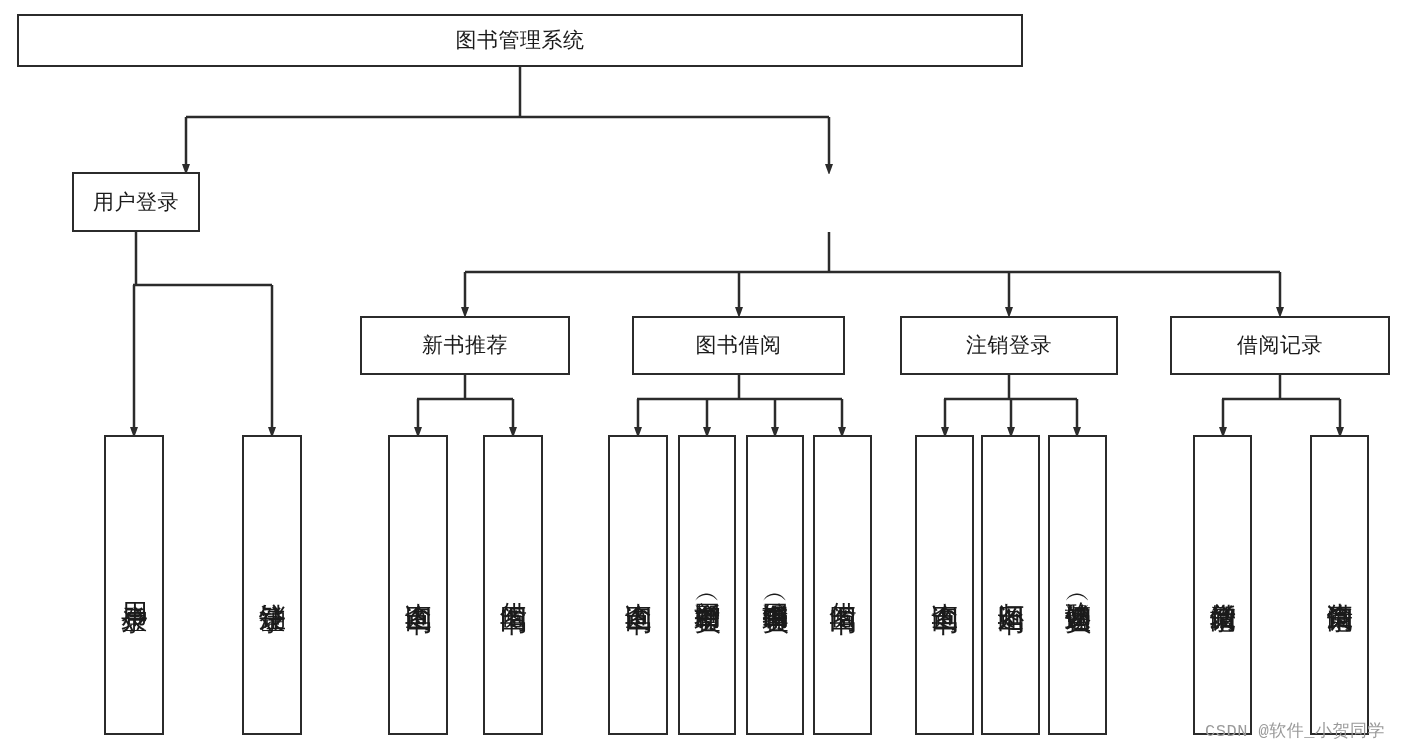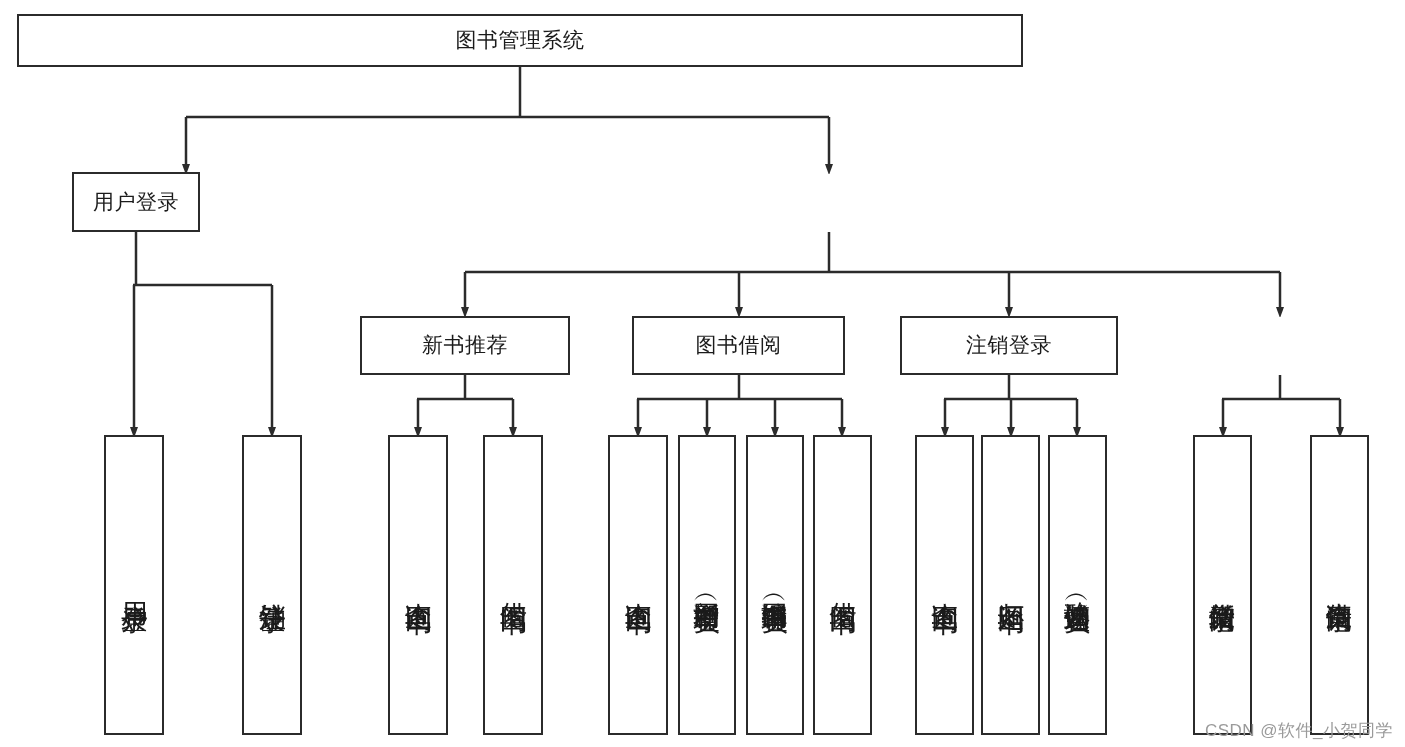--- a/index.html
+++ b/index.html
@@ -28,20 +28,21 @@
   }
   .node {
     position: absolute;
     box-sizing: border-box;
     background: #ffffff;
     border: 2px solid #2b2b2b;
     display: flex;
     align-items: center;
     justify-content: center;
     color: #1b1b1b;
+    font-family: Liberation Serif, serif;
   }
   .node .label {
     display: block;
     text-align: center;
     line-height: 1.18;
     letter-spacing: 0.5px;
   }
   .node.horiz .label {
     writing-mode: horizontal-tb;
     font-size: 21px;
@@ -58,26 +59,27 @@
     line-height: 1.0;
     letter-spacing: 2px;
     max-height: 100%;
   }
   .node.vert.long .label {
     font-size: 26px;
     letter-spacing: 1px;
   }
   #watermark {
     position: absolute;
-    right: 12px;
+    right: 20px;
     bottom: 5px;
     font-size: 17px;
     color: #9a9a9a;
     white-space: nowrap;
     letter-spacing: 0.5px;
+    font-family: Liberation Mono, monospace;
   }
 </style>
 </head>
 <body>
 
 <div id="diagram-root">
 
   <svg class="edges" viewBox="0 0 1405 747" xmlns="http://www.w3.org/2000/svg">
     <defs>
       <marker id="arrow" markerWidth="10" markerHeight="10" refX="1" refY="4" orient="auto" markerUnits="userSpaceOnUse">
@@ -144,20 +146,23 @@
   </div>
 
   <div class="node horiz" style="left:632px; top:316px; width:213px; height:59px;">
     <span class="label">图书借阅</span>
   </div>
 
   <div class="node horiz" style="left:900px; top:316px; width:218px; height:59px;">
     <span class="label">注销登录</span>
   </div>
 
+  <div class="node horiz" style="left:1170px; top:316px; width:220px; height:59px;">
+    <span class="label">借阅记录</span>
+  </div>
 
   <div class="node vert" style="left:104px; top:435px; width:60px; height:300px;">
     <span class="label">用户登录</span>
   </div>
 
   <div class="node vert" style="left:242px; top:435px; width:60px; height:300px;">
     <span class="label">注销登录</span>
   </div>
 
   <div class="node vert" style="left:388px; top:435px; width:60px; height:300px;">

